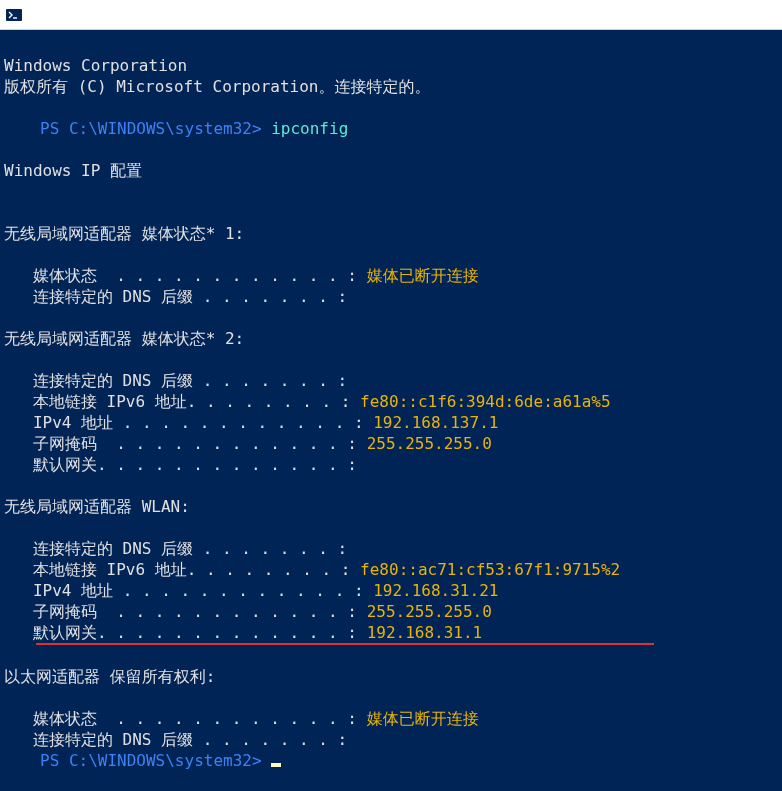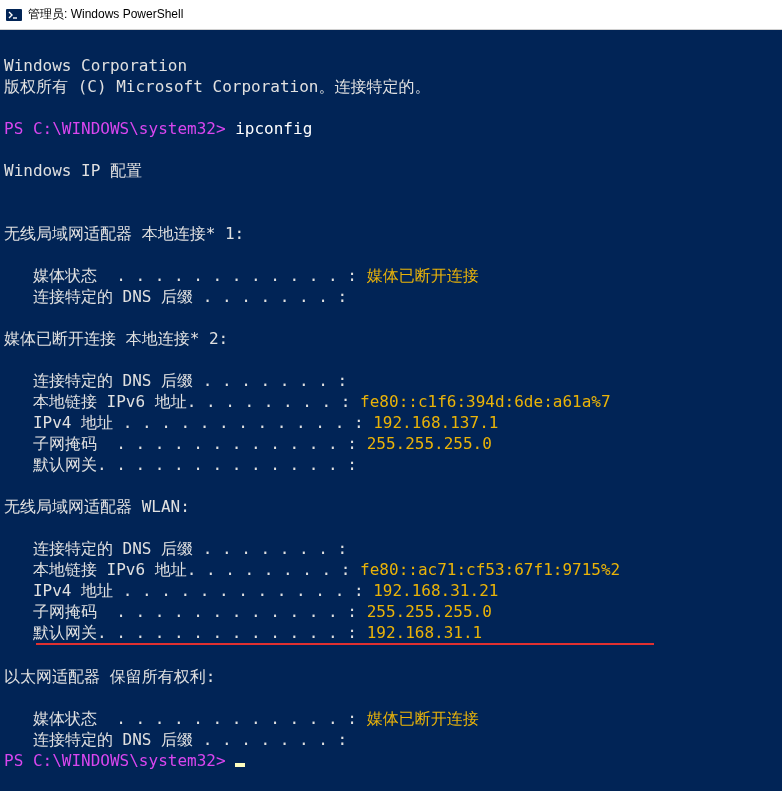--- a/index.html
+++ b/index.html
@@ -33,22 +33,22 @@
     font-family: "Microsoft YaHei", "Segoe UI", sans-serif;
     font-size: 12px;
   }
   .terminal {
     padding: 4px 4px;
     color: #e0e0e0;
     white-space: pre;
     line-height: 21px;
     letter-spacing: 0;
   }
-  .prompt-path { color: #d946ef; }
-  .prompt-cmd  { color: #ffffff; }
+  .prompt-path { color: #3b82f6; margin-left: 36px; }
+  .prompt-cmd  { color: #5eead4; }
   .dots { color: #e0e0e0; }
   .val  { color: #eab308; }
   .cursor {
     display: inline-block;
     width: 10px;
     height: 4px;
     background: #fdfdc0;
     vertical-align: baseline;
     margin-bottom: -1px;
   }
@@ -67,41 +67,40 @@
 <body>
 
 <div class="titlebar">
   <span class="titlebar-icon">
     <svg width="16" height="16" viewBox="0 0 16 16">
       <rect x="0" y="2" width="16" height="12" rx="1" fill="#012456"></rect>
       <path d="M3 5 L6 8 L3 11" stroke="#fff" stroke-width="1.4" fill="none"></path>
       <line x1="7" y1="11" x2="11" y2="11" stroke="#fff" stroke-width="1.4"></line>
     </svg>
   </span>
-  <span class="titlebar-text">管理员: Windows PowerShell</span>
 </div>
 
 <div class="terminal">
 <span>Windows Corporation</span>
 <span>版权所有 (C) Microsoft Corporation。连接特定的。</span>
 
 <span class="prompt-path">PS C:\WINDOWS\system32&gt;</span> <span class="prompt-cmd">ipconfig</span>
 
 <span>Windows IP 配置</span>
 
 <div id="adapters-container">
-<span>无线局域网适配器 本地连接* 1:</span>
+<span>无线局域网适配器 媒体状态* 1:</span>
 
    <span class="kv-label">媒体状态</span><span class="kv-dots dots">  . . . . . . . . . . . . :</span><span class="kv-val val"> 媒体已断开连接</span>
    <span class="kv-label">连接特定的 DNS 后缀</span><span class="kv-dots dots"> . . . . . . . :</span><span class="kv-val val"></span>
 
-<span>媒体已断开连接 本地连接* 2:</span>
+<span>无线局域网适配器 媒体状态* 2:</span>
 
    <span class="kv-label">连接特定的 DNS 后缀</span><span class="kv-dots dots"> . . . . . . . :</span><span class="kv-val val"></span>
-   <span class="kv-label">本地链接 IPv6 地址</span><span class="kv-dots dots">. . . . . . . . :</span><span class="kv-val val"> fe80::c1f6:394d:6de:a61a%7</span>
+   <span class="kv-label">本地链接 IPv6 地址</span><span class="kv-dots dots">. . . . . . . . :</span><span class="kv-val val"> fe80::c1f6:394d:6de:a61a%5</span>
    <span class="kv-label">IPv4 地址</span><span class="kv-dots dots"> . . . . . . . . . . . . :</span><span class="kv-val val"> 192.168.137.1</span>
    <span class="kv-label">子网掩码</span><span class="kv-dots dots">  . . . . . . . . . . . . :</span><span class="kv-val val"> 255.255.255.0</span>
    <span class="kv-label">默认网关</span><span class="kv-dots dots">. . . . . . . . . . . . . :</span><span class="kv-val val"></span>
 
 <span>无线局域网适配器 WLAN:</span>
 
    <span class="kv-label">连接特定的 DNS 后缀</span><span class="kv-dots dots"> . . . . . . . :</span><span class="kv-val val"></span>
    <span class="kv-label">本地链接 IPv6 地址</span><span class="kv-dots dots">. . . . . . . . :</span><span class="kv-val val"> fe80::ac71:cf53:67f1:9715%2</span>
    <span class="kv-label">IPv4 地址</span><span class="kv-dots dots"> . . . . . . . . . . . . :</span><span class="kv-val val"> 192.168.31.21</span>
    <span class="kv-label">子网掩码</span><span class="kv-dots dots">  . . . . . . . . . . . . :</span><span class="kv-val val"> 255.255.255.0</span>

